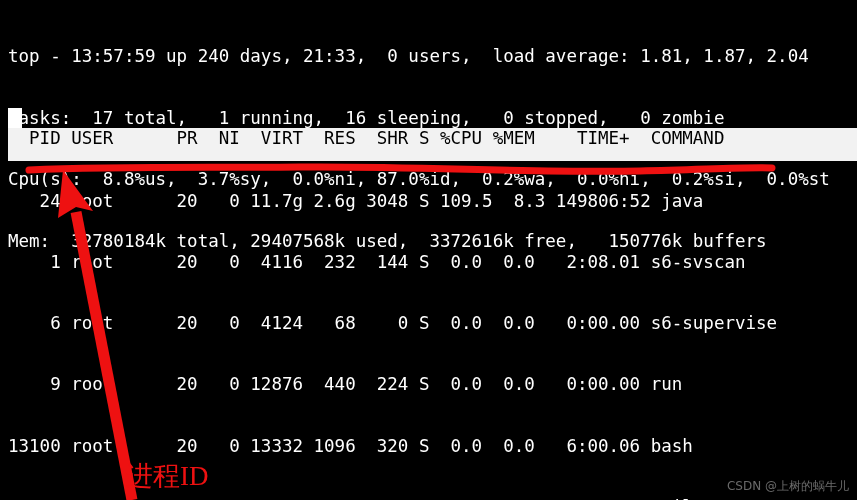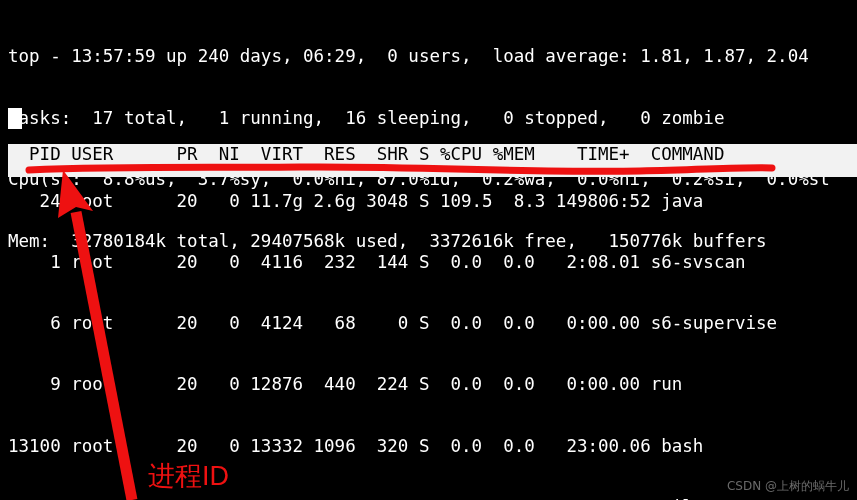--- a/index.html
+++ b/index.html
@@ -37,21 +37,21 @@
     top: 108px;
     width: 14px;
     height: 21px;
     background: #ffffff;
   }
 
   
   #col-header {
     position: absolute;
     left: 8px;
-    top: 144px;
+    top: 128px;
     width: 849px;
     height: 33px;
     background: #f2f2f2;
     color: #000000;
     font-size: 17.5px;
     line-height: 21px;
     white-space: pre;
   }
 
   
@@ -71,24 +71,24 @@
   #annotations {
     position: absolute;
     left: 0;
     top: 0;
     width: 857px;
     height: 500px;
     pointer-events: none;
   }
   #anno-label {
     position: absolute;
-    left: 148px;
+    left: 126px;
     top: 461px;
     color: #ee1111;
-    font-family: Liberation Sans, sans-serif;
+    font-family: Liberation Serif, serif;
     font-size: 27px;
     line-height: 30px;
     font-weight: 500;
     white-space: pre;
   }
 
   
   #watermark {
     position: absolute;
     right: 8px;
@@ -99,36 +99,36 @@
     line-height: 11px;
     white-space: pre;
   }
 </style>
 </head>
 <body>
 
 <div id="screen">
 
   <div id="summary">
-    <span class="sline">top - 13:57:59 up 240 days, 06:29,  0 users,  load average: 1.81, 1.87, 2.04</span>
+    <span class="sline">top - 13:57:59 up 240 days, 21:33,  0 users,  load average: 1.81, 1.87, 2.04</span>
     <span class="sline">Tasks:  17 total,   1 running,  16 sleeping,   0 stopped,   0 zombie</span>
     <span class="sline">Cpu(s):  8.8%us,  3.7%sy,  0.0%ni, 87.0%id,  0.2%wa,  0.0%hi,  0.2%si,  0.0%st</span>
     <span class="sline">Mem:  32780184k total, 29407568k used,  3372616k free,   150776k buffers</span>
   </div>
 
   <div id="cursor-block"></div>
 
   <div id="col-header">  PID USER      PR  NI  VIRT  RES  SHR S %CPU %MEM    TIME+  COMMAND</div>
 
   <div id="proc-rows">
     <span class="prow">   24 root      20   0 11.7g 2.6g 3048 S 109.5  8.3 149806:52 java</span>
     <span class="prow">    1 root      20   0  4116  232  144 S  0.0  0.0   2:08.01 s6-svscan</span>
     <span class="prow">    6 root      20   0  4124   68    0 S  0.0  0.0   0:00.00 s6-supervise</span>
     <span class="prow">    9 root      20   0 12876  440  224 S  0.0  0.0   0:00.00 run</span>
-    <span class="prow">13100 root      20   0 13332 1096  320 S  0.0  0.0   23:00.06 bash</span>
+    <span class="prow">13100 root      20   0 13332 1096  320 S  0.0  0.0   6:00.06 bash</span>
     <span class="prow">13129 root      20   0  5656  244  160 S  0.0  0.0   0:00.07 tail</span>
     
     
     
     
     
     
     
     
     

